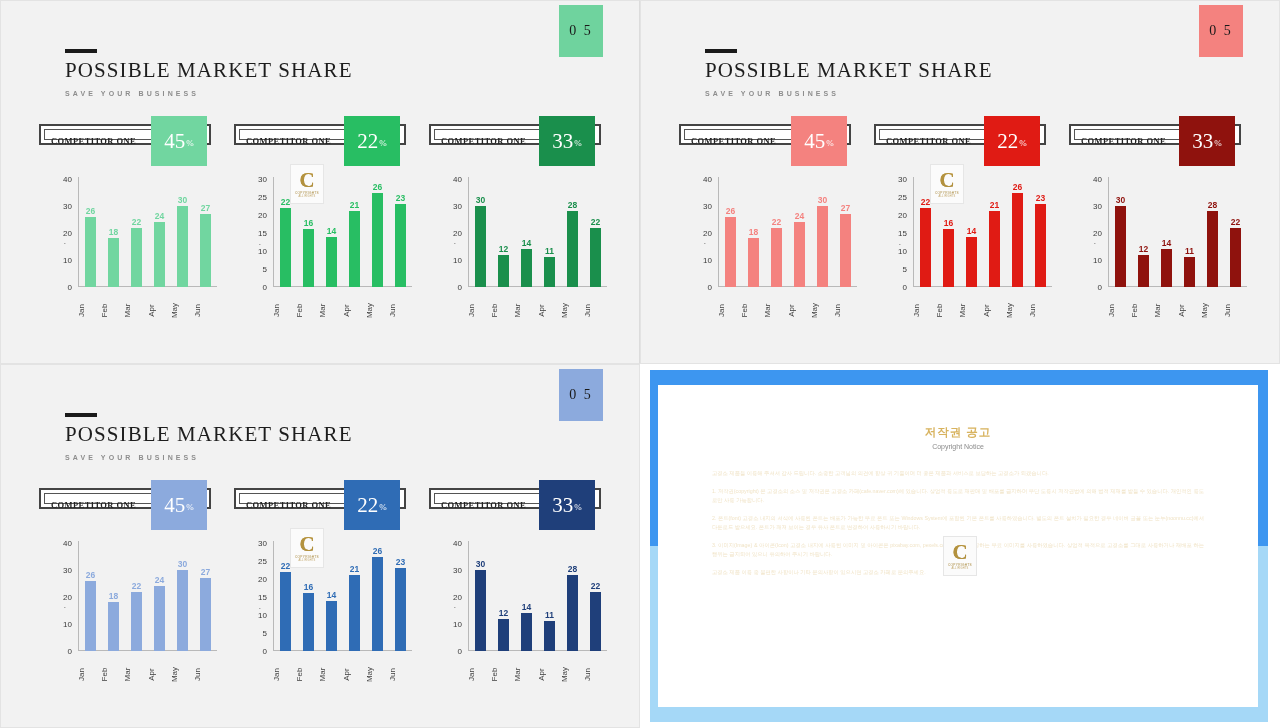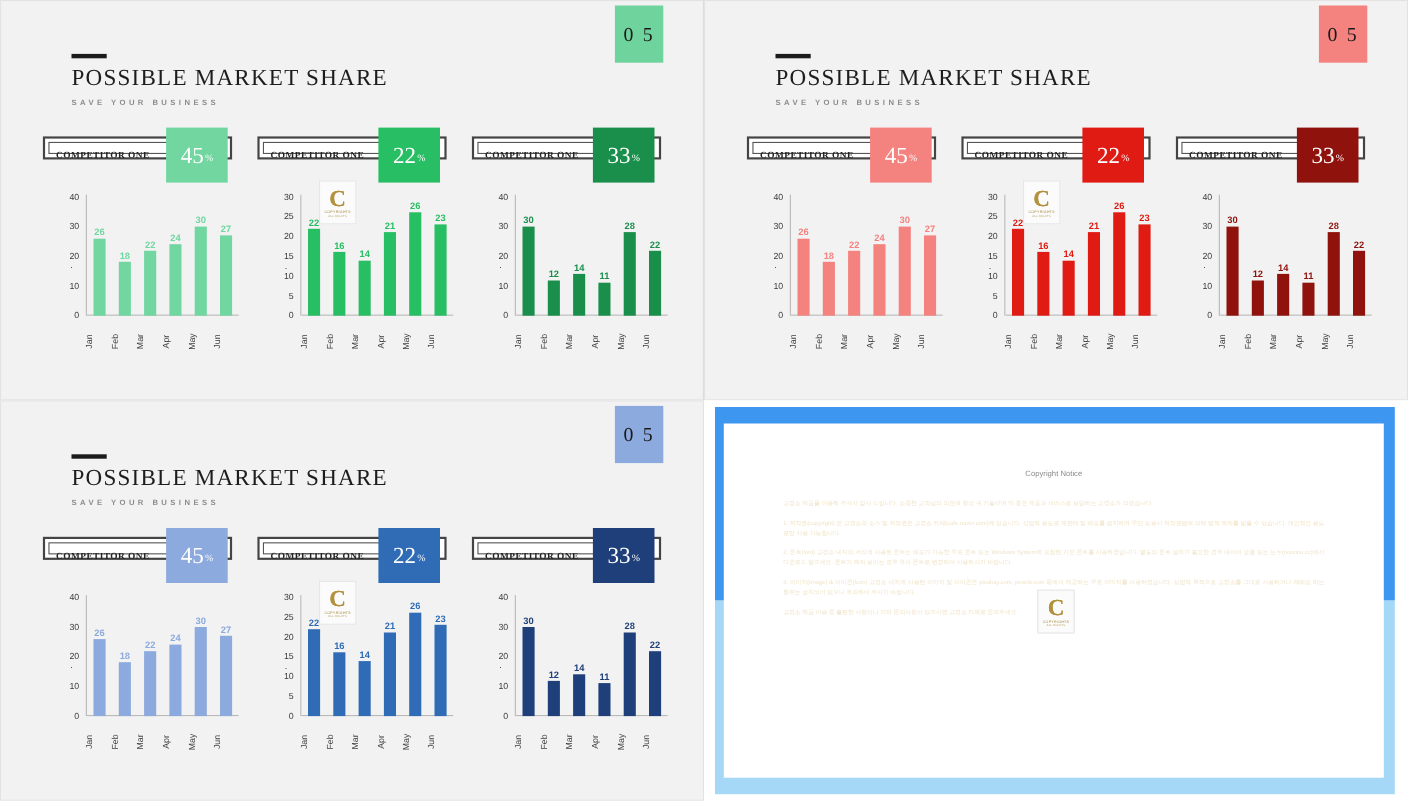--- a/index.html
+++ b/index.html
@@ -9,21 +9,21 @@
   .board { position:relative; width:1280px; height:728px; display:grid;
            grid-template-columns:640px 640px; grid-template-rows:364px 364px; }
 
   
   .slide { position:relative; width:640px; height:364px; background:#f2f2f2;
            border:1px solid #e3e3e3; overflow:hidden; }
   .slide.tl { border-right:1px solid #dcdcdc; }
 
   .badge { position:absolute; right:36px; top:4px; width:44px; height:52px;
            display:flex; align-items:center; justify-content:center;
-           font-family:"Liberation Serif", serif; font-size:18px; letter-spacing:2px;
+           font-family:"Liberation Serif", serif; font-size:14px; letter-spacing:2px;
            color:#1a1a1a; }
 
   .title-wrap { position:absolute; left:64px; top:48px; }
   .title-rule { width:32px; height:4px; background:#1b1b1b; margin-bottom:5px; }
   .slide-title { font-family:"Liberation Serif", serif; font-size:21px;
                  letter-spacing:1.1px; color:#1d1d1d; white-space:nowrap; }
   .slide-sub { margin-top:7px; font-size:7px; letter-spacing:3.1px;
                color:#8d8d8d; font-weight:bold; white-space:nowrap; }
 
   
@@ -778,20 +778,21 @@
         <div class="wm-t1">COPYRIGHTS</div>
         <div class="wm-t2">ALL RIGHTS</div>
       </div>
     </div>
 
   <div class="cpanel">
     <div class="cframe-top"></div>
     <div class="cframe-bot"></div>
     <div class="cinner"></div>
     <div class="cnotice">
+      <div class="c-title-kr">저작권 공고</div>
       <div class="c-title-en">Copyright Notice</div>
       <div class="c-body" id="c-body">
           <div class="c-para">고경소 제품을 이용해 주셔서 감사 드립니다. 소중한 고객님의 의견에 항상 귀 기울이며 더 좋은 제품과 서비스로 보답하는 고경소가 되겠습니다.</div>
           <div class="c-para">1. 저작권(copyright) 본 고경소의 소스 및 저작권은 고경소 카페(cafe.naver.com)에 있습니다. 상업적 용도로 재판매 및 배포를 금지하며 무단 도용시 저작권법에 의해 법적 제재를 받을 수 있습니다. 개인적인 용도로만 사용 가능합니다.</div>
           <div class="c-para">2. 폰트(font) 고경소 내지의 서식에 사용된 폰트는 배포가 가능한 무료 폰트 또는 Windows System에 포함된 기본 폰트를 사용하였습니다. 별도의 폰트 설치가 필요한 경우 네이버 글꼴 또는 눈누(noonnu.cc)에서 다운로드 받으세요. 폰트가 깨져 보이는 경우 유사 폰트로 변경하여 사용하시기 바랍니다.</div>
           <div class="c-para">3. 이미지(Image) &amp; 아이콘(Icon) 고경소 내지에 사용된 이미지 및 아이콘은 pixabay.com, pexels.com 등에서 제공하는 무료 이미지를 사용하였습니다. 상업적 목적으로 고경소를 그대로 사용하거나 재배포 하는 행위는 금지되어 있으니 유의하여 주시기 바랍니다.</div>
           <div class="c-para">고경소 제품 이용 중 불편한 사항이나 기타 문의사항이 있으시면 고경소 카페로 문의주세요.</div>
         </div>
     </div>
     <div class="watermark c-watermark">

